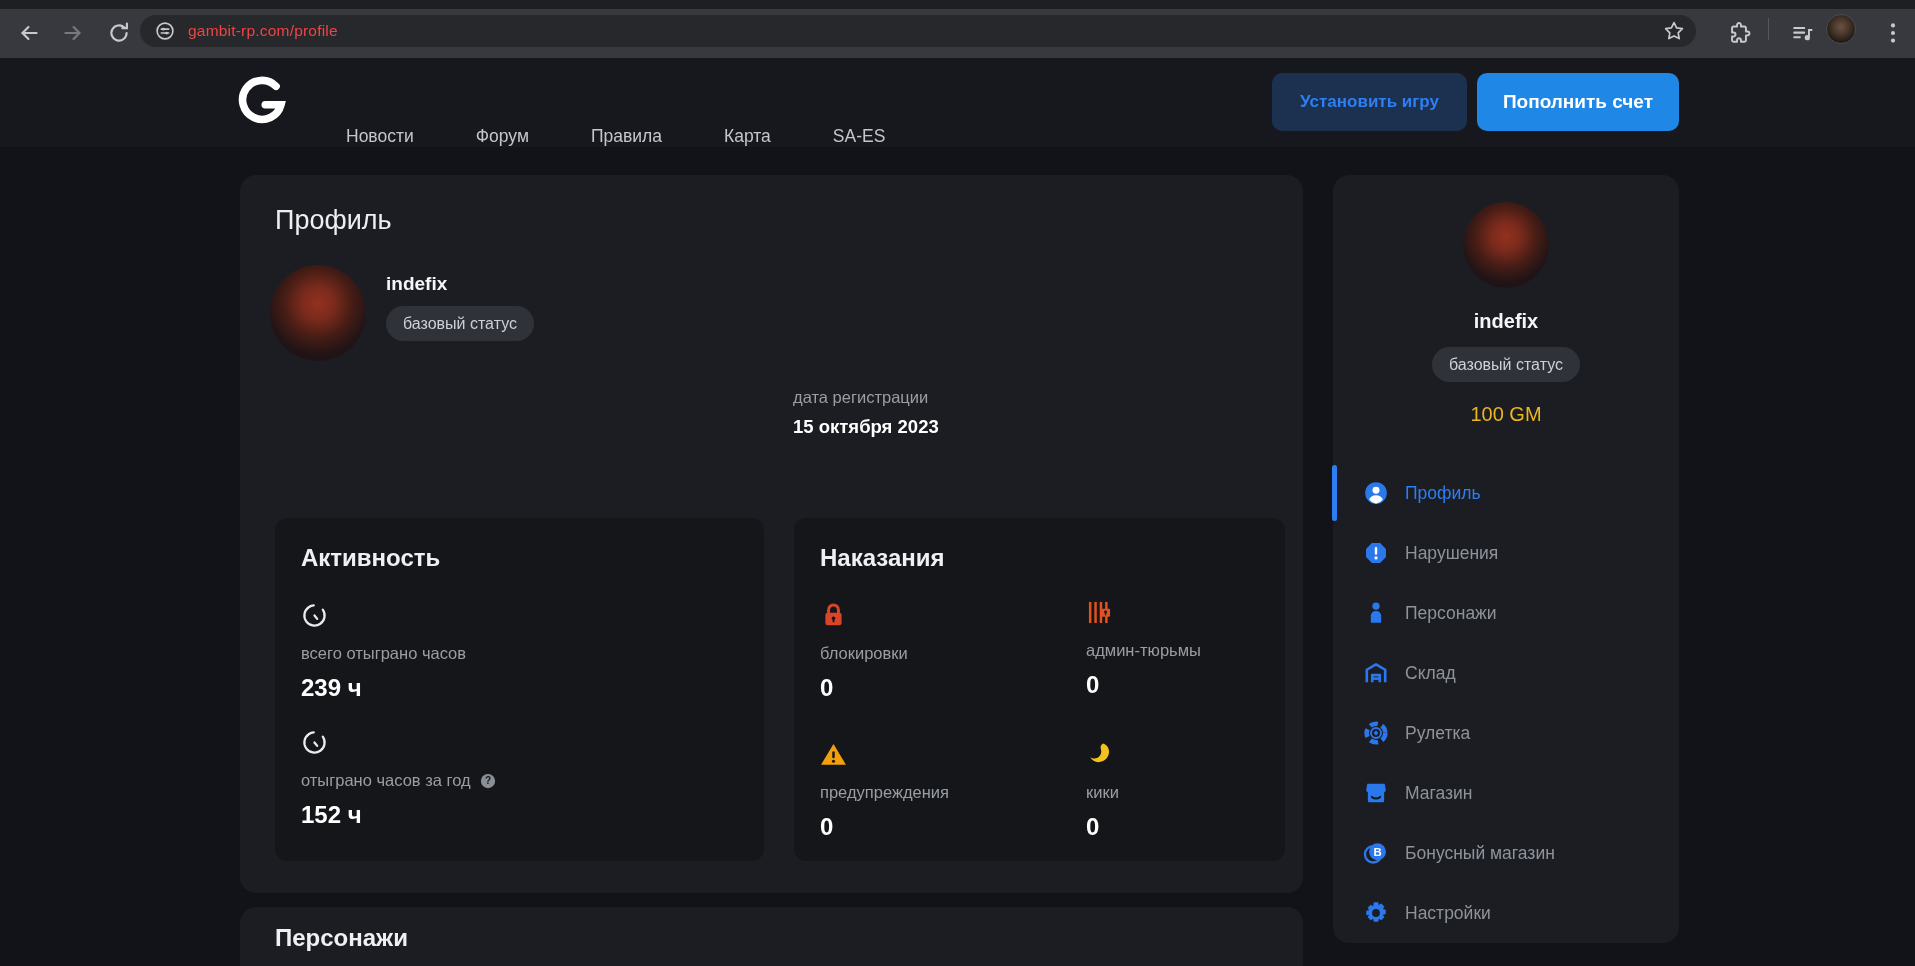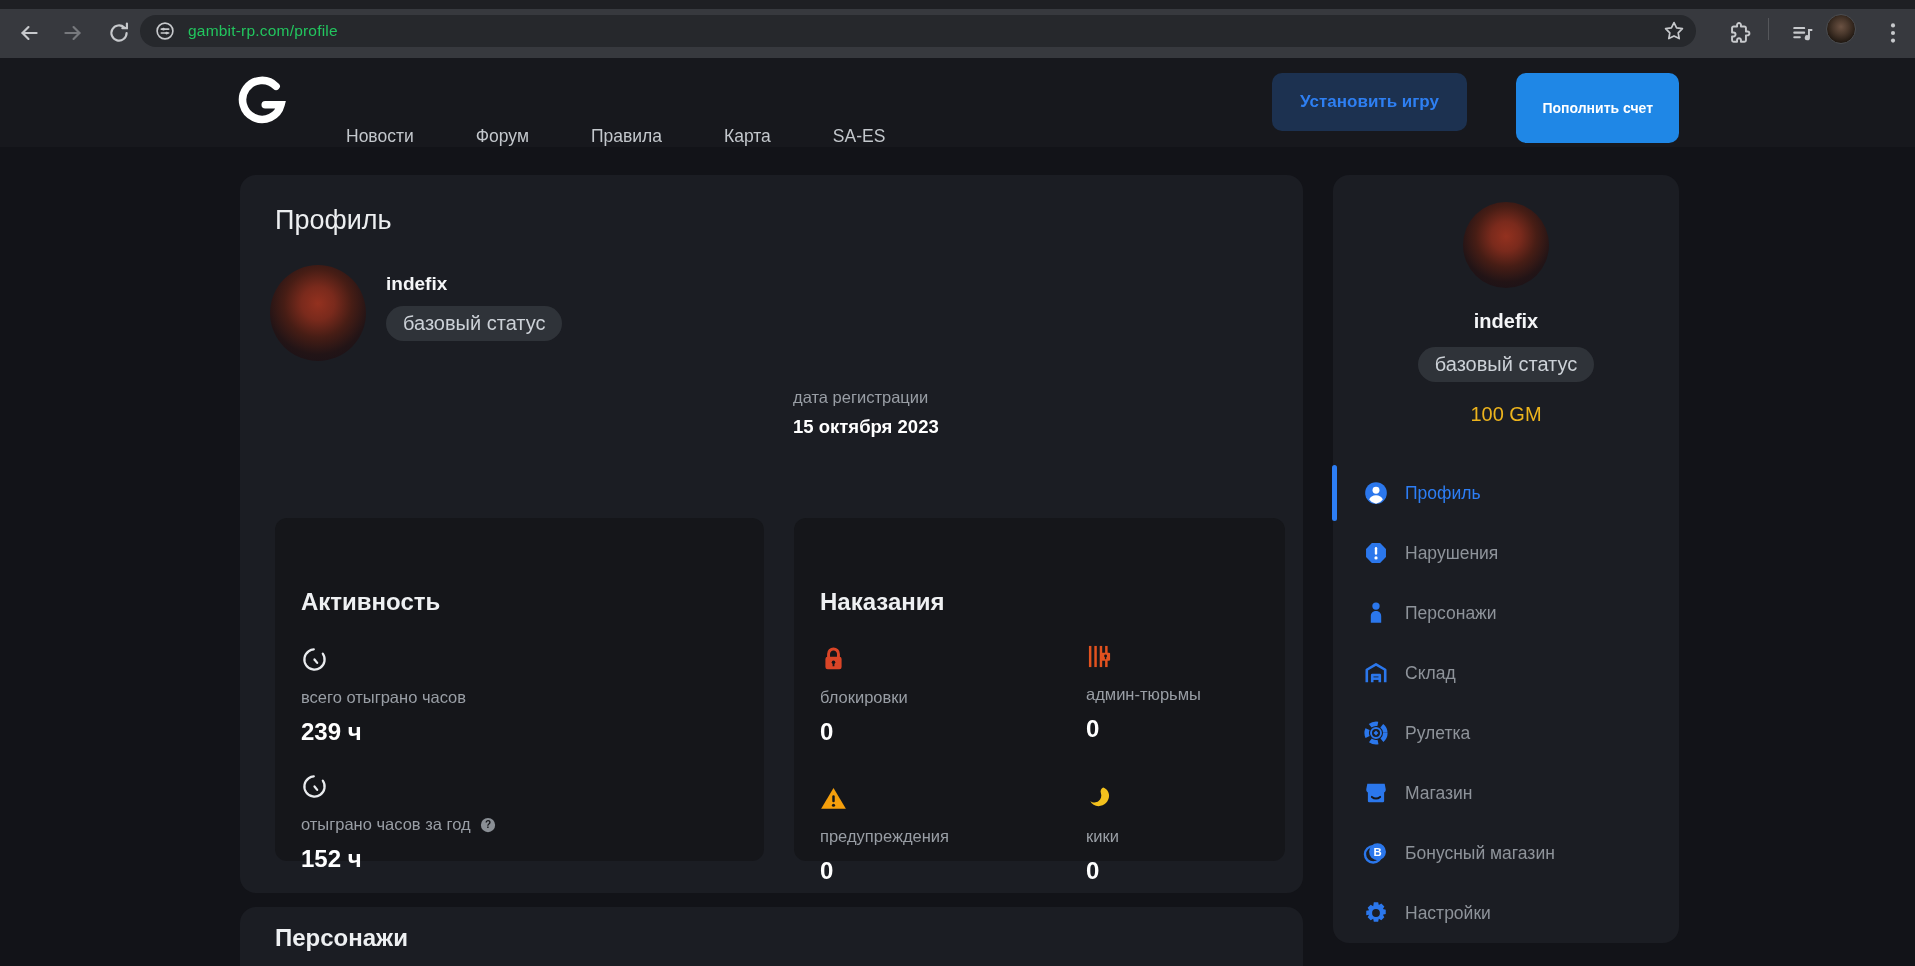--- a/index.html
+++ b/index.html
@@ -11,67 +11,67 @@
 
   
   .browser-chrome { position:absolute; top:0; left:0; width:100%; height:58px; background:#37393e; }
   .frame-strip { position:absolute; top:0; left:0; width:100%; height:9px; background:#1e1f23; }
   .tb-btn { position:absolute; top:20px; width:26px; height:26px; border:none; background:transparent; cursor:pointer; padding:0; }
   .tb-btn svg { width:26px; height:26px; display:block; }
   .omnibox {
     position:absolute; left:140px; top:15px; width:1556px; height:32px;
     background:#26282c; border-radius:16px; display:flex; align-items:center;
   }
-  .omnibox .url-text { margin-left:12px; font-size:15.5px; color:#22c55e; letter-spacing:.2px; }
+  .omnibox .url-text { margin-left:12px; font-size:15.5px; color:#ef4444; letter-spacing:.2px; }
   .tune-wrap { margin-left:14px; width:22px; height:22px; }
   .star-wrap { margin-left:auto; margin-right:10px; width:24px; height:24px; border:none; background:transparent; cursor:pointer; padding:0; }
   .tb-sep { position:absolute; left:1768px; top:18px; width:1px; height:22px; background:#55575b; }
   .tb-avatar {
     position:absolute; left:1826px; top:14px; width:30px; height:30px; border-radius:50%;
     background:radial-gradient(circle at 50% 42%, #6b5243 0%, #4a382c 35%, #241b14 70%, #121212 100%);
     border:1px solid #4a4c50; cursor:pointer;
   }
 
   
   .site-header { position:absolute; top:58px; left:0; width:100%; height:89px; background:#17181d; }
   .logo { position:absolute; left:236px; top:18px; width:52px; height:52px; cursor:pointer; }
   .main-nav { position:absolute; left:346px; top:0; height:89px; display:flex; align-items:flex-end; gap:62px; }
   .main-nav a { color:#c3c7cc; font-size:17.5px; text-decoration:none; cursor:pointer; }
   .btn-install {
     position:absolute; right:448px; top:15px; height:58px; padding:0 28px;
     background:#1c3150; color:#2e7ff2; font-size:17px; font-weight:bold;
     border:none; border-radius:10px; cursor:pointer; font-family:inherit;
   }
   .btn-topup {
-    position:absolute; right:236px; top:15px; height:70px; padding:0 26px;
-    background:#1f87e6; color:#ffffff; font-size:14px; font-weight:bold;
+    position:absolute; right:236px; top:15px; height:58px; padding:0 26px;
+    background:#1f87e6; color:#ffffff; font-size:19px; font-weight:bold;
     border:none; border-radius:10px; cursor:pointer; font-family:inherit;
   }
 
   
   .card { position:absolute; background:#1b1d23; border-radius:16px; }
   .profile-card { left:240px; top:175px; width:1063px; height:718px; }
   .profile-title { position:absolute; left:35px; top:30px; font-size:27px; color:#eceef0; font-weight:400; }
   .p-avatar { position:absolute; left:30px; top:90px; width:96px; height:96px; border-radius:50%;
     background:radial-gradient(circle at 50% 40%, #93311f 0%, #7a2a1c 22%, #471d15 45%, #221416 68%, #141019 100%); }
   .p-name { position:absolute; left:146px; top:98px; font-size:19px; font-weight:bold; color:#f4f5f7; }
   .pill {
     display:inline-block; height:35px; line-height:35px; padding:0 17px; border-radius:18px;
-    background:#2f3339; color:#ccd1d7; font-size:20px;
+    background:#2f3339; color:#ccd1d7; font-size:16px;
   }
   .p-badge { position:absolute; left:146px; top:131px; }
   .stat-block { position:absolute; top:213px; }
   .stat-block .s-label { font-size:16.5px; color:#999ea5; }
   .stat-block .s-value { margin-top:9px; font-size:18.5px; font-weight:bold; color:#ffffff; }
   .stat-1 { left:35px; } .stat-2 { left:553px; }
 
   .inner-card { position:absolute; top:343px; height:343px; background:#15161a; border-radius:12px; padding:26px 26px; }
   .inner-activity { left:35px; width:489px; }
   .inner-penalties { left:554px; width:491px; }
-  .inner-title { font-size:24px; font-weight:bold; color:#eef0f2;margin-top:44px; }
+  .inner-title { font-size:24px; font-weight:bold; color:#eef0f2; }
   .metric { margin-top:30px; }
   .metric + .metric { margin-top:27px; }
   .metric .m-icon { width:27px; height:27px; }
   .metric .m-label { margin-top:11px; font-size:16.5px; color:#999ea5; display:flex; align-items:center; gap:8px; }
   .metric .m-value { margin-top:11px; font-size:24px; font-weight:bold; color:#ffffff; }
   .pen-grid { display:grid; grid-template-columns:254px 1fr;gap:12px; }
   .help-ic { width:18px; height:18px; display:inline-block; }
 
   .characters-card { left:240px; top:907px; width:1063px; height:59px; border-radius:16px 16px 0 0; }
   .characters-title { position:absolute; left:35px; top:17px; font-size:24px; font-weight:bold; color:#eef0f2; }

